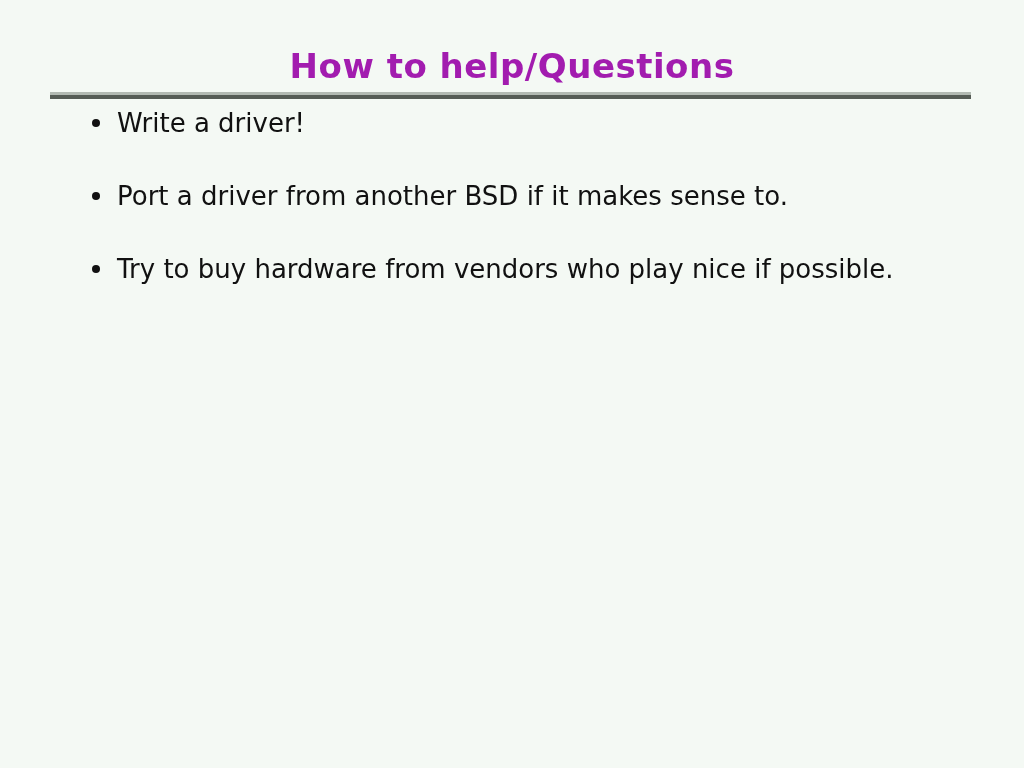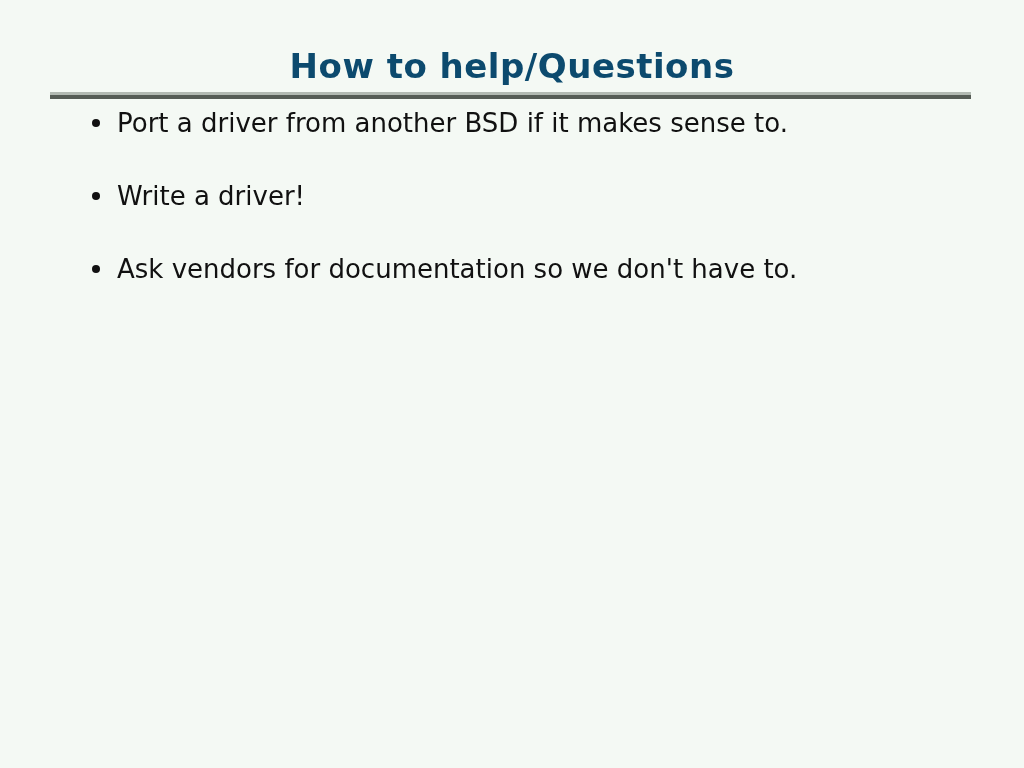--- a/index.html
+++ b/index.html
@@ -22,21 +22,21 @@
   .slide-title {
     position: absolute;
     top: 46px;
     left: 0;
     width: 1024px;
     margin: 0;
     text-align: center;
     font-size: 34px;
     font-weight: bold;
     letter-spacing: 0.5px;
-    color: #0c4a6e;
+    color: #a21caf;
   }
   .title-rule {
     position: absolute;
     top: 92px;
     left: 50px;
     width: 921px;
     height: 7px;
     font-size: 0;
     line-height: 0;
   }
@@ -88,25 +88,25 @@
   <h1 class="slide-title">How to help/Questions</h1>
 
   <div class="title-rule">
     <span class="rule-top"></span>
     <span class="rule-bottom"></span>
   </div>
 
   <ul class="bullet-list">
     <li class="bullet-item">
       <span class="bullet-dot"></span>
+      <span class="bullet-text">Write a driver!</span>
+    </li>
+    <li class="bullet-item">
+      <span class="bullet-dot"></span>
       <span class="bullet-text">Port a driver from another BSD if it makes sense to.</span>
     </li>
     <li class="bullet-item">
       <span class="bullet-dot"></span>
-      <span class="bullet-text">Write a driver!</span>
-    </li>
-    <li class="bullet-item">
-      <span class="bullet-dot"></span>
-      <span class="bullet-text">Ask vendors for documentation so we don't have to.</span>
+      <span class="bullet-text">Try to buy hardware from vendors who play nice if possible.</span>
     </li>
   </ul>
 
 </div>
 
 </body></html>

